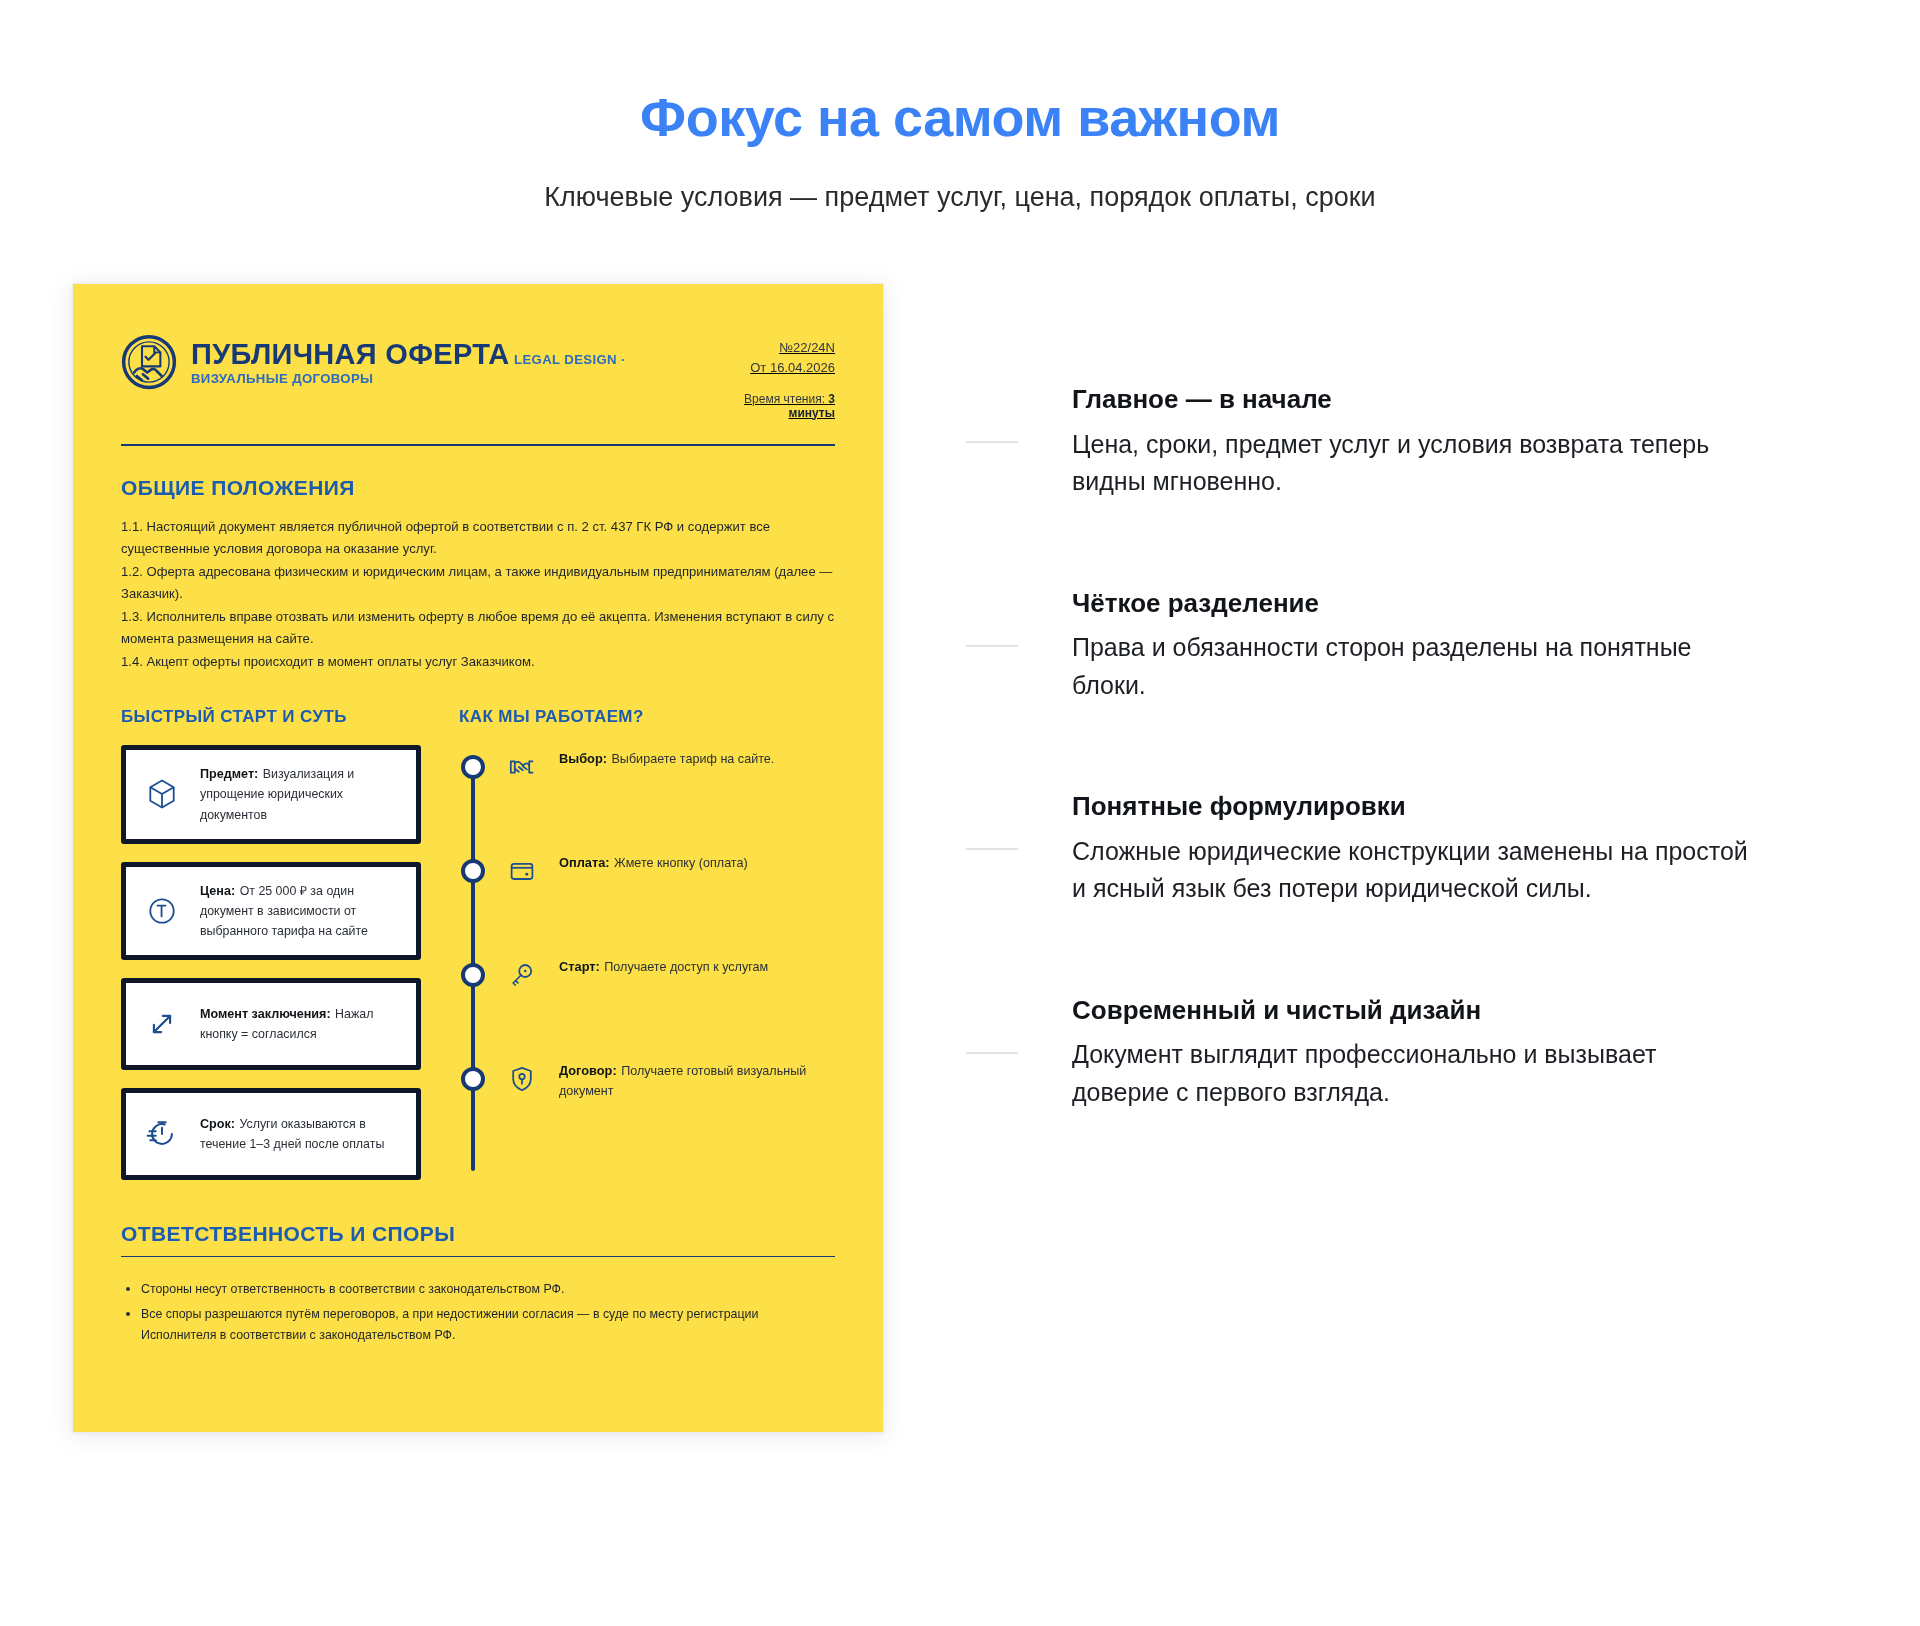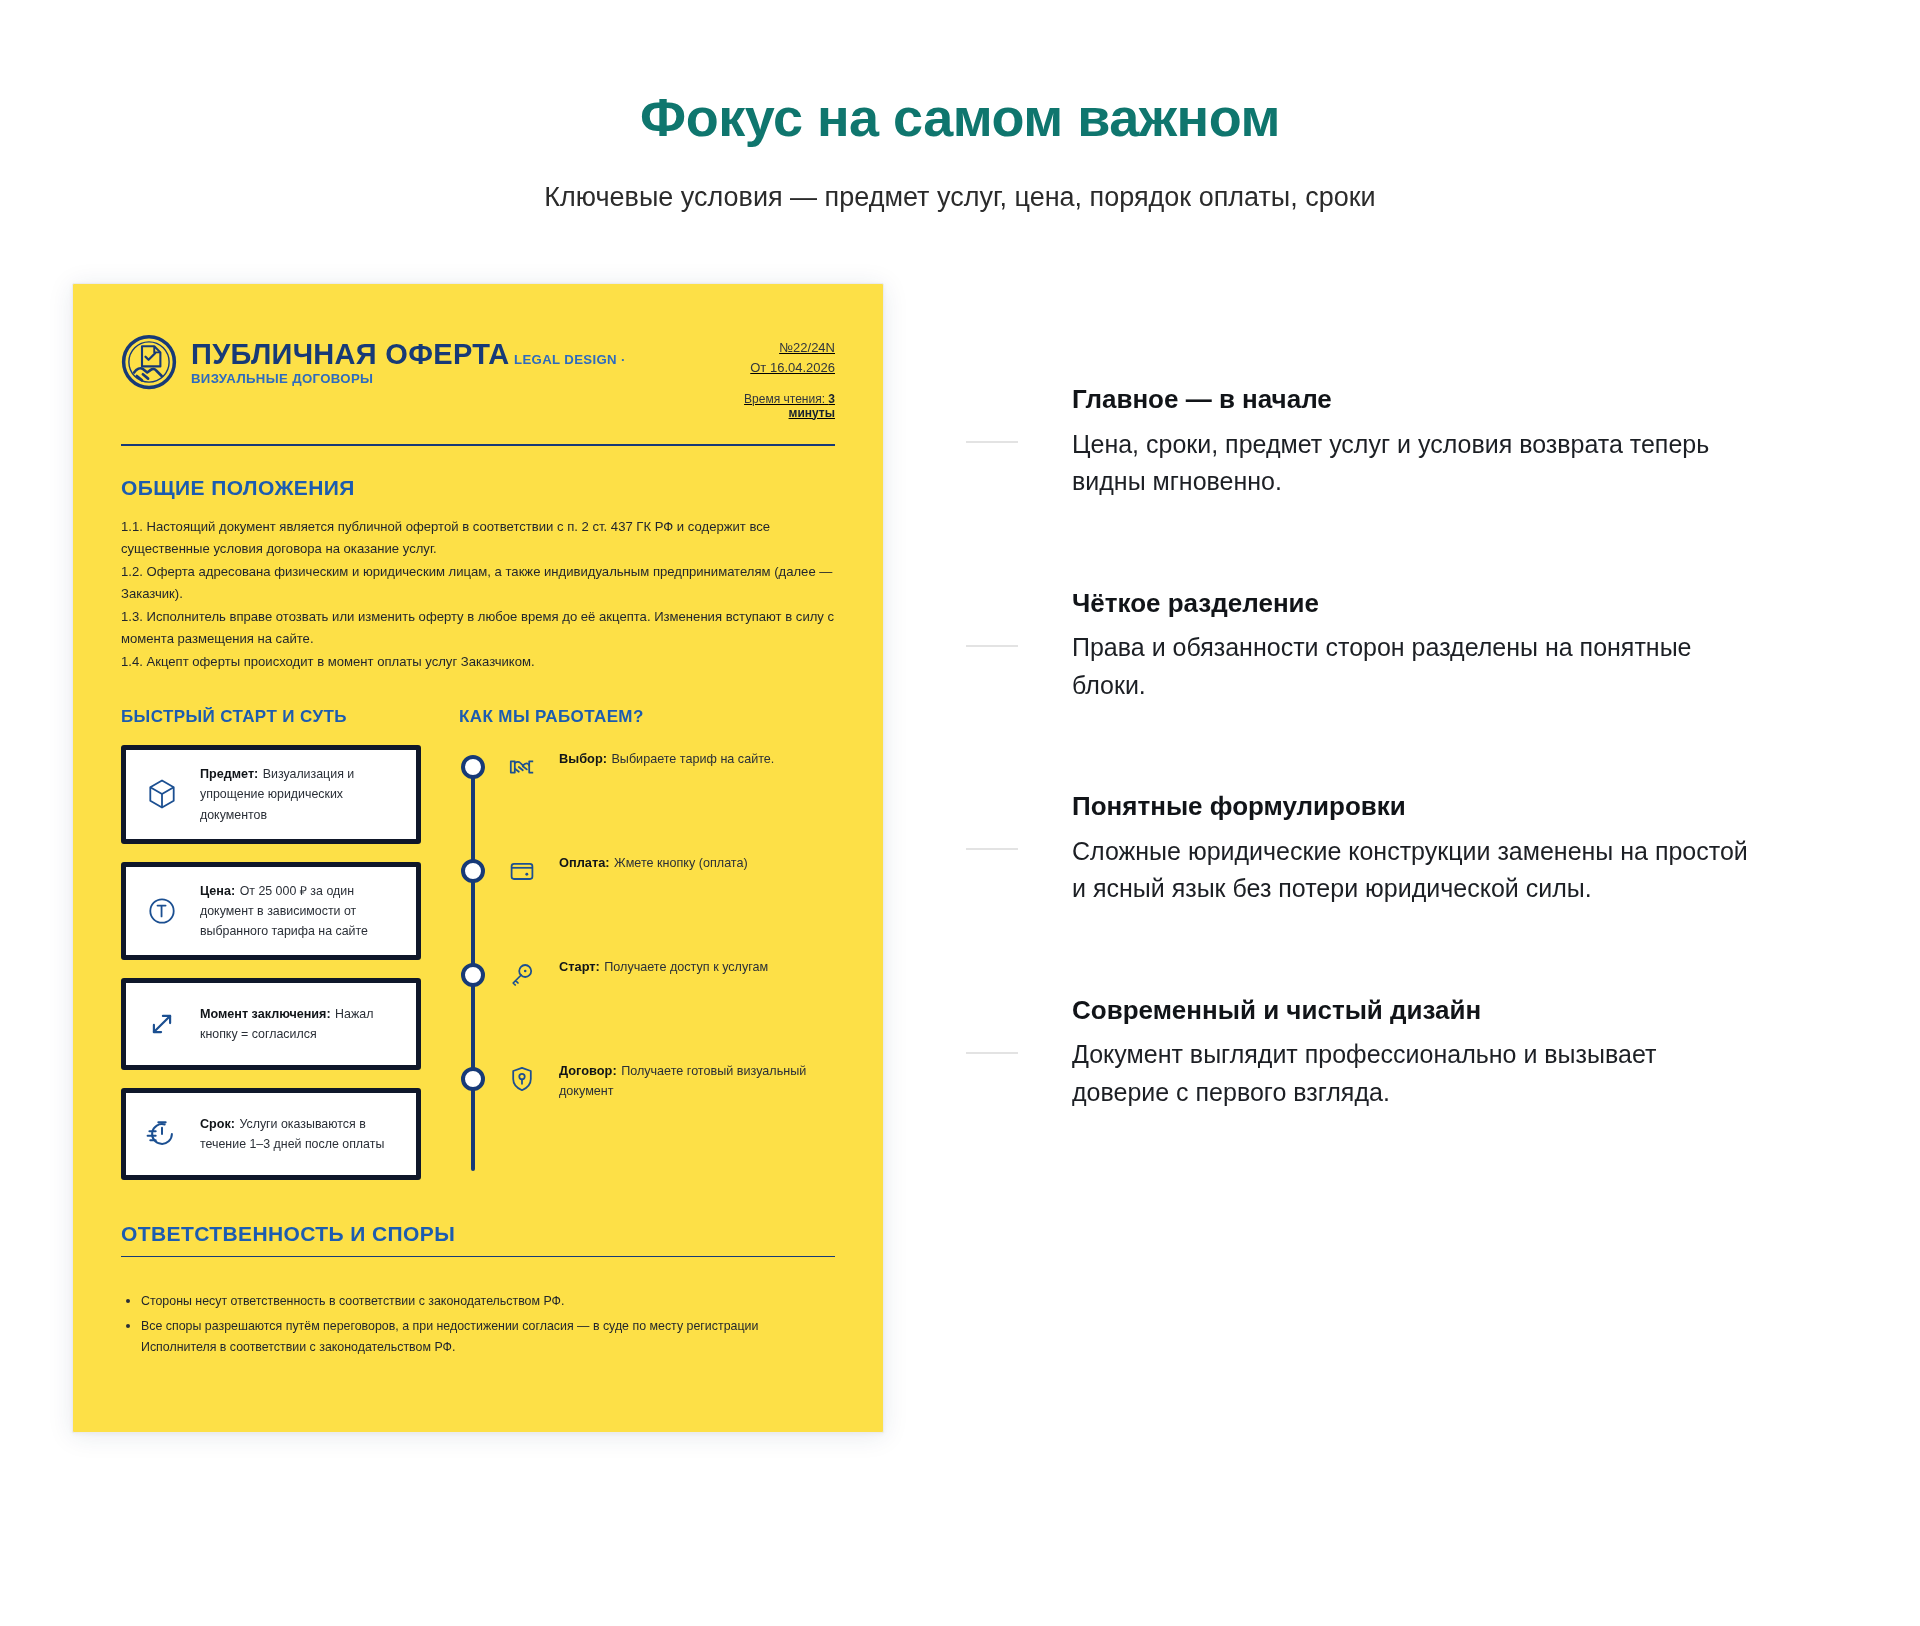--- a/index.html
+++ b/index.html
@@ -20,21 +20,21 @@
   }
 
   
   .hero {
     padding-top: 86px;
     text-align: center;
   }
   .hero-title {
     font-size: 54px;
     font-weight: 700;
-    color: #0f766e;
+    color: #3b82f6;
     letter-spacing: -0.5px;
     line-height: 1.15;
   }
   .hero-sub {
     margin-top: 30px;
     font-size: 27px;
     font-weight: 400;
     color: #2b2b2b;
     line-height: 1.45;
   }
@@ -231,21 +231,21 @@
     margin-bottom: 5px;
   }
   .tl-text {
     font-size: 12.6px;
     color: #2a2f37;
     line-height: 1.5;
   }
 
   
   .bottom-sec { margin-top: 42px; }
-  .bullets { margin-top: 34px; }
+  .bullets { margin-top: 22px; }
   .bullet {
     position: relative;
     font-size: 12.4px;
     color: #1f242c;
     line-height: 1.66;
     padding-left: 20px;
     margin-bottom: 4px;
   }
   .bullet::before {
     content: "";

